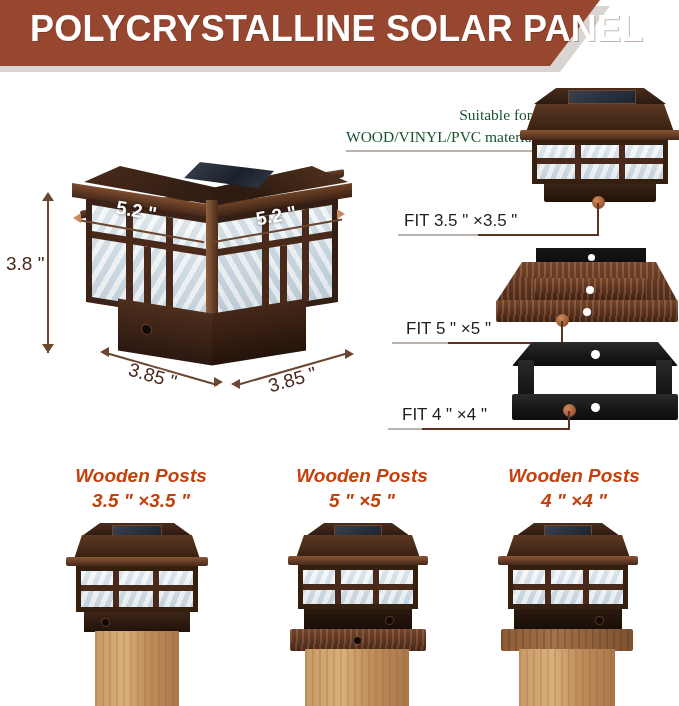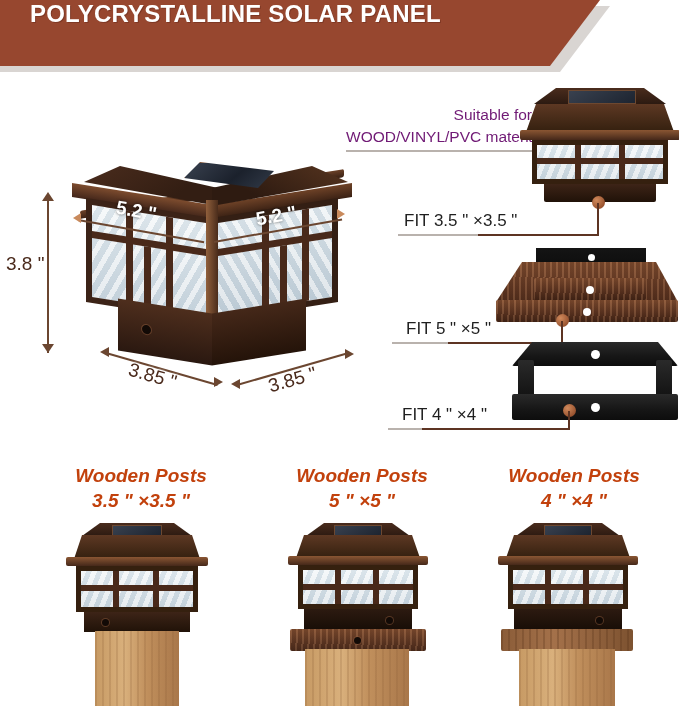--- a/index.html
+++ b/index.html
@@ -20,22 +20,22 @@
     -webkit-clip-path:polygon(0 0, 610px 0, 560px 66px, 0 66px);
     clip-path:polygon(0 0, 610px 0, 560px 66px, 0 66px);
   }
   .banner{
     position:absolute;left:0;top:0;width:630px;height:66px;
     background:#97472f;
     -webkit-clip-path:polygon(0 0, 600px 0, 550px 66px, 0 66px);
     clip-path:polygon(0 0, 600px 0, 550px 66px, 0 66px);
   }
   .banner-title{
-    position:absolute;left:30px;top:0;
-    font-size:24px;font-weight:bold;color:#ffffff;
+    position:absolute;left:30px;top:8px;
+    font-size:36px;font-weight:bold;color:#ffffff;
     letter-spacing:0.2px;
     font-family:"Liberation Sans", sans-serif;
     white-space:nowrap;
     text-shadow:1px 1px 0 rgba(80,30,18,.35);
   }
   .mullion-v{position:absolute;top:0;bottom:0;background:#49291a;}
   .mullion-h{position:absolute;left:0;right:0;background:#49291a;}
   .screw{
     position:absolute;border-radius:50%;background:#120a06;
     box-shadow:0 0 0 1px rgba(140,90,60,.5);
@@ -74,23 +74,23 @@
   .dim-text-light{
     position:absolute;color:#ffffff;font-size:19px;font-weight:bold;white-space:nowrap;
     font-family:"Liberation Sans", sans-serif;
     text-shadow:0 0 3px rgba(0,0,0,.65);
   }
   .dim-line{position:absolute;background:#6b4630;transform-origin:0 50%;}
   .arrow{position:absolute;width:0;height:0;}
 
   
   .suitable{
-    position:absolute;color:#701a75;font-size:15.5px;line-height:1.42;
+    position:absolute;color:#14532d;font-size:15.5px;line-height:1.42;
     text-align:right;white-space:nowrap;
-    font-family:Liberation Sans, sans-serif;
+    font-family:Liberation Serif, serif;
   }
 
   
   .wp-label{
     position:absolute;text-align:center;color:#c2410c;
     font-size:19px;font-style:italic;font-weight:bold;line-height:1.32;
     font-family:"Liberation Sans", sans-serif;white-space:nowrap;
     text-shadow:0 0 2px #fff;
   }
   .wp-label span{display:block;}

